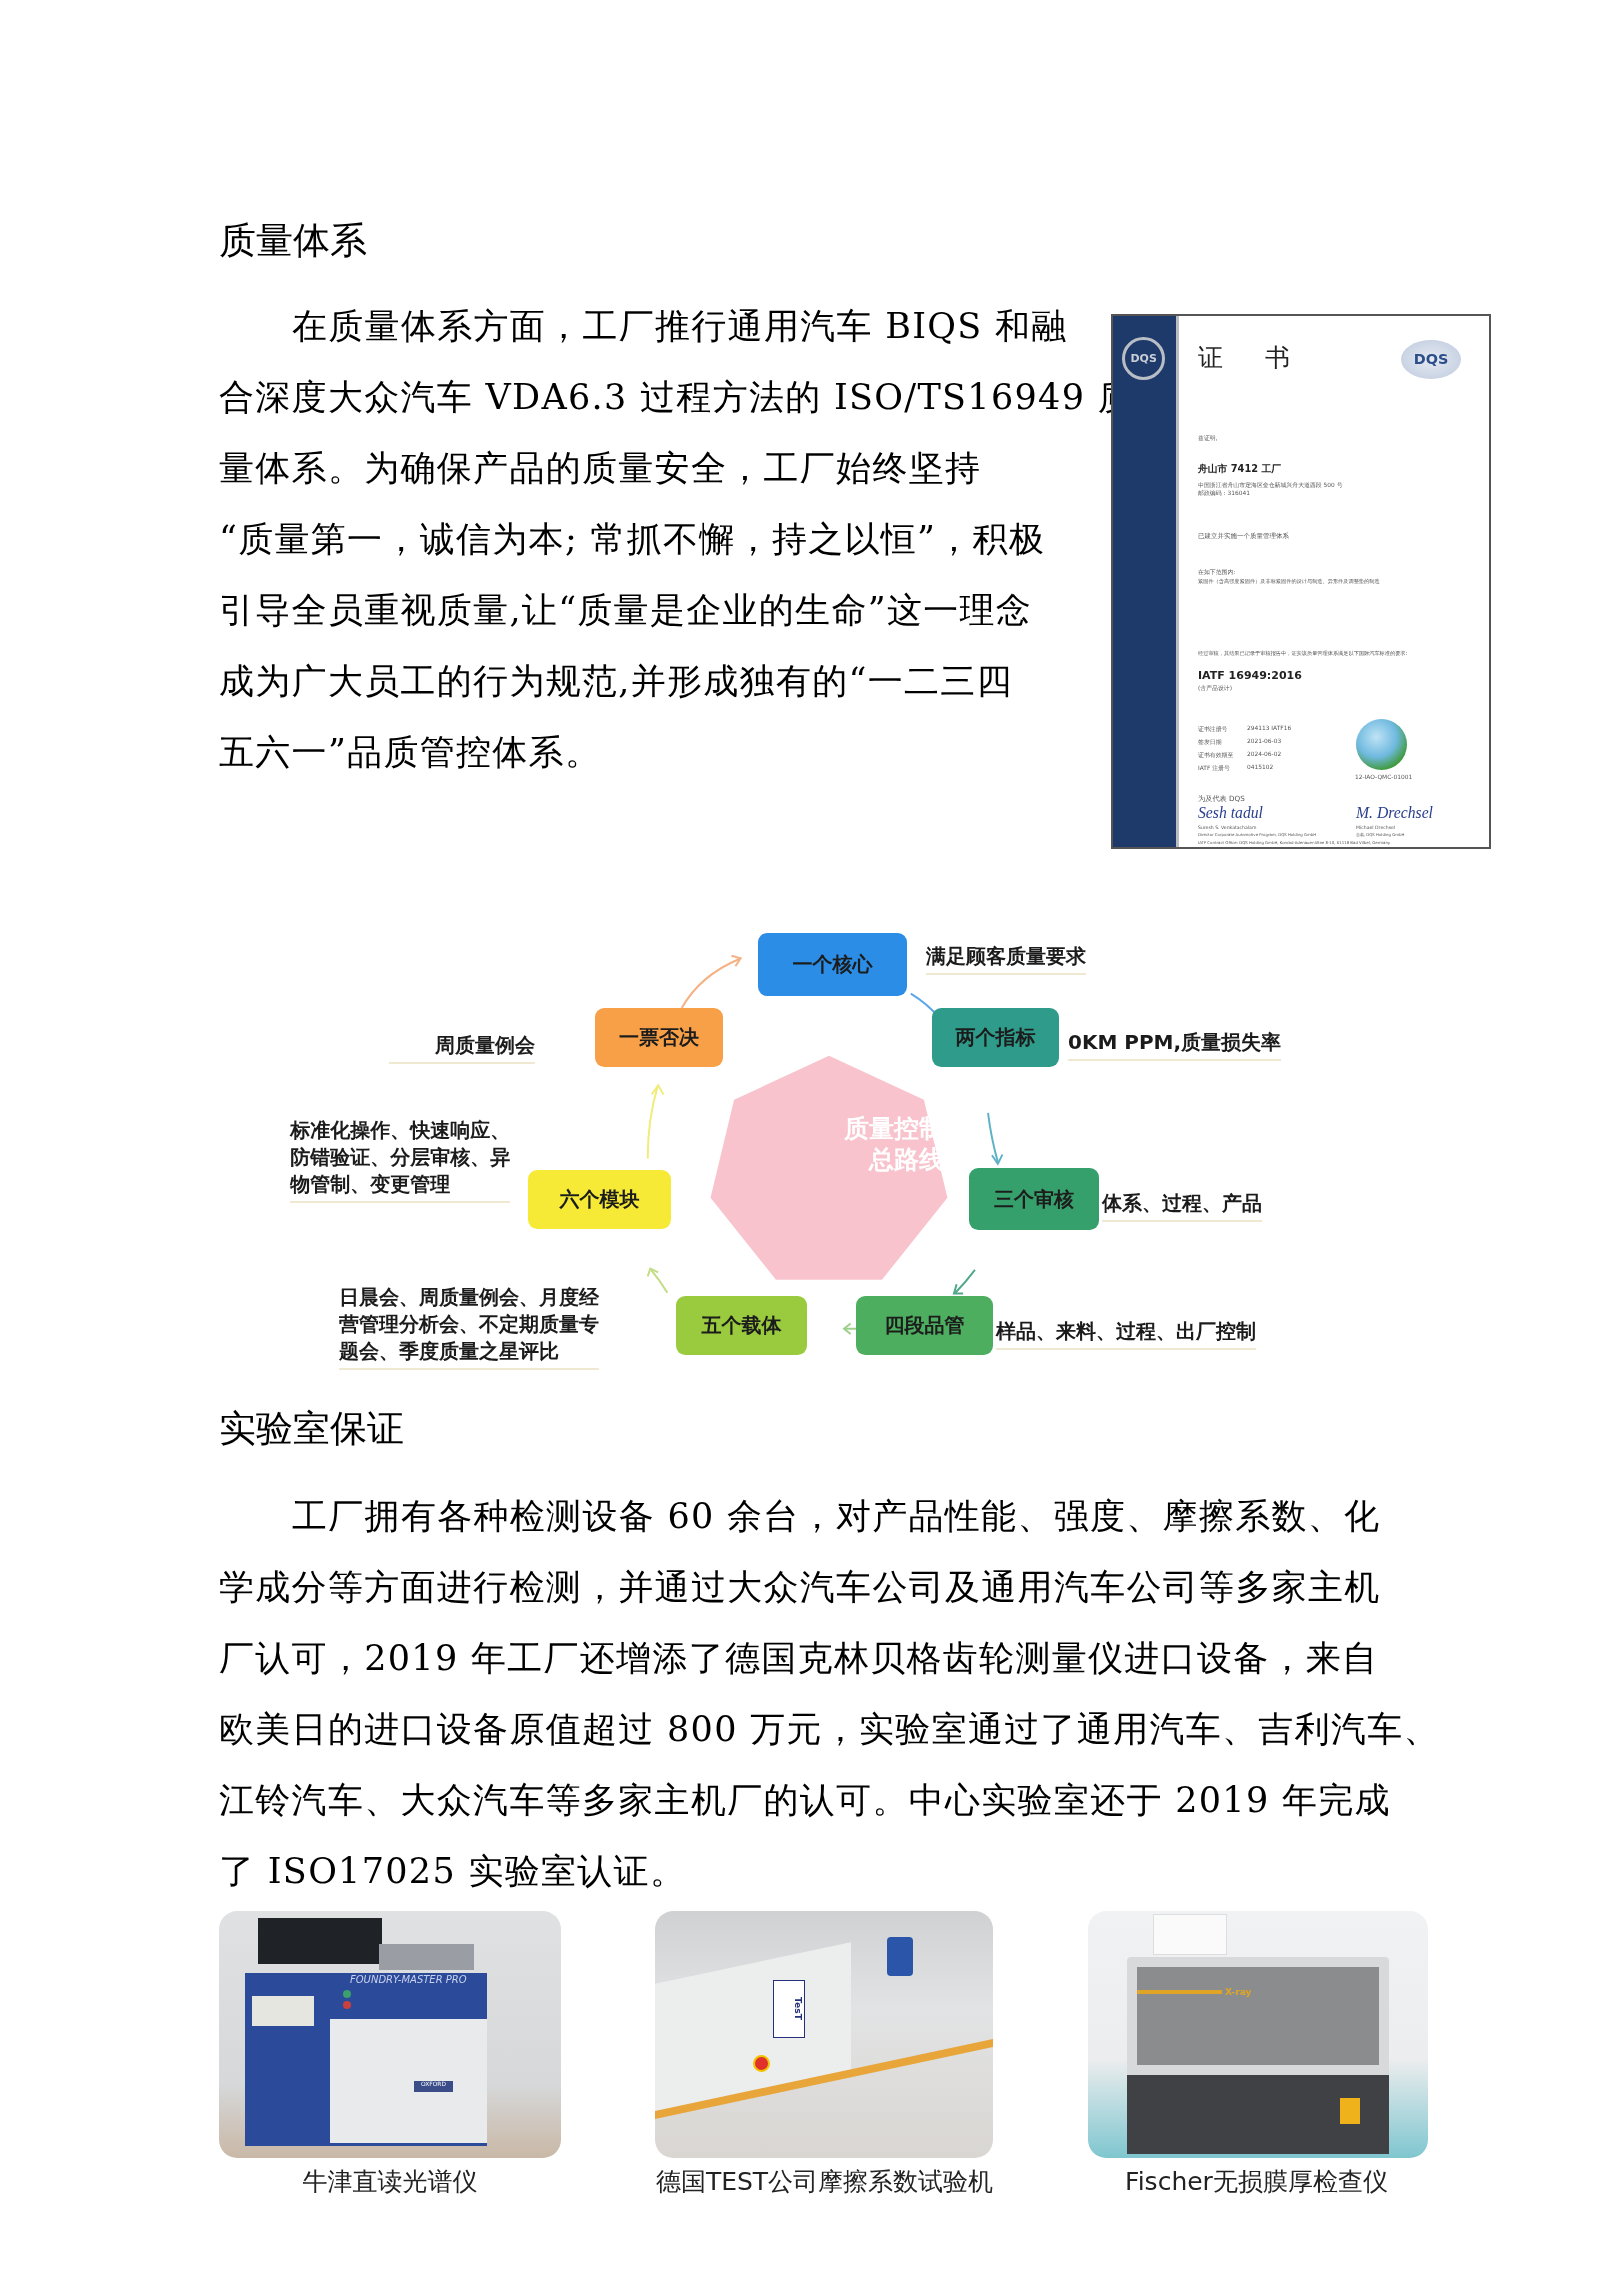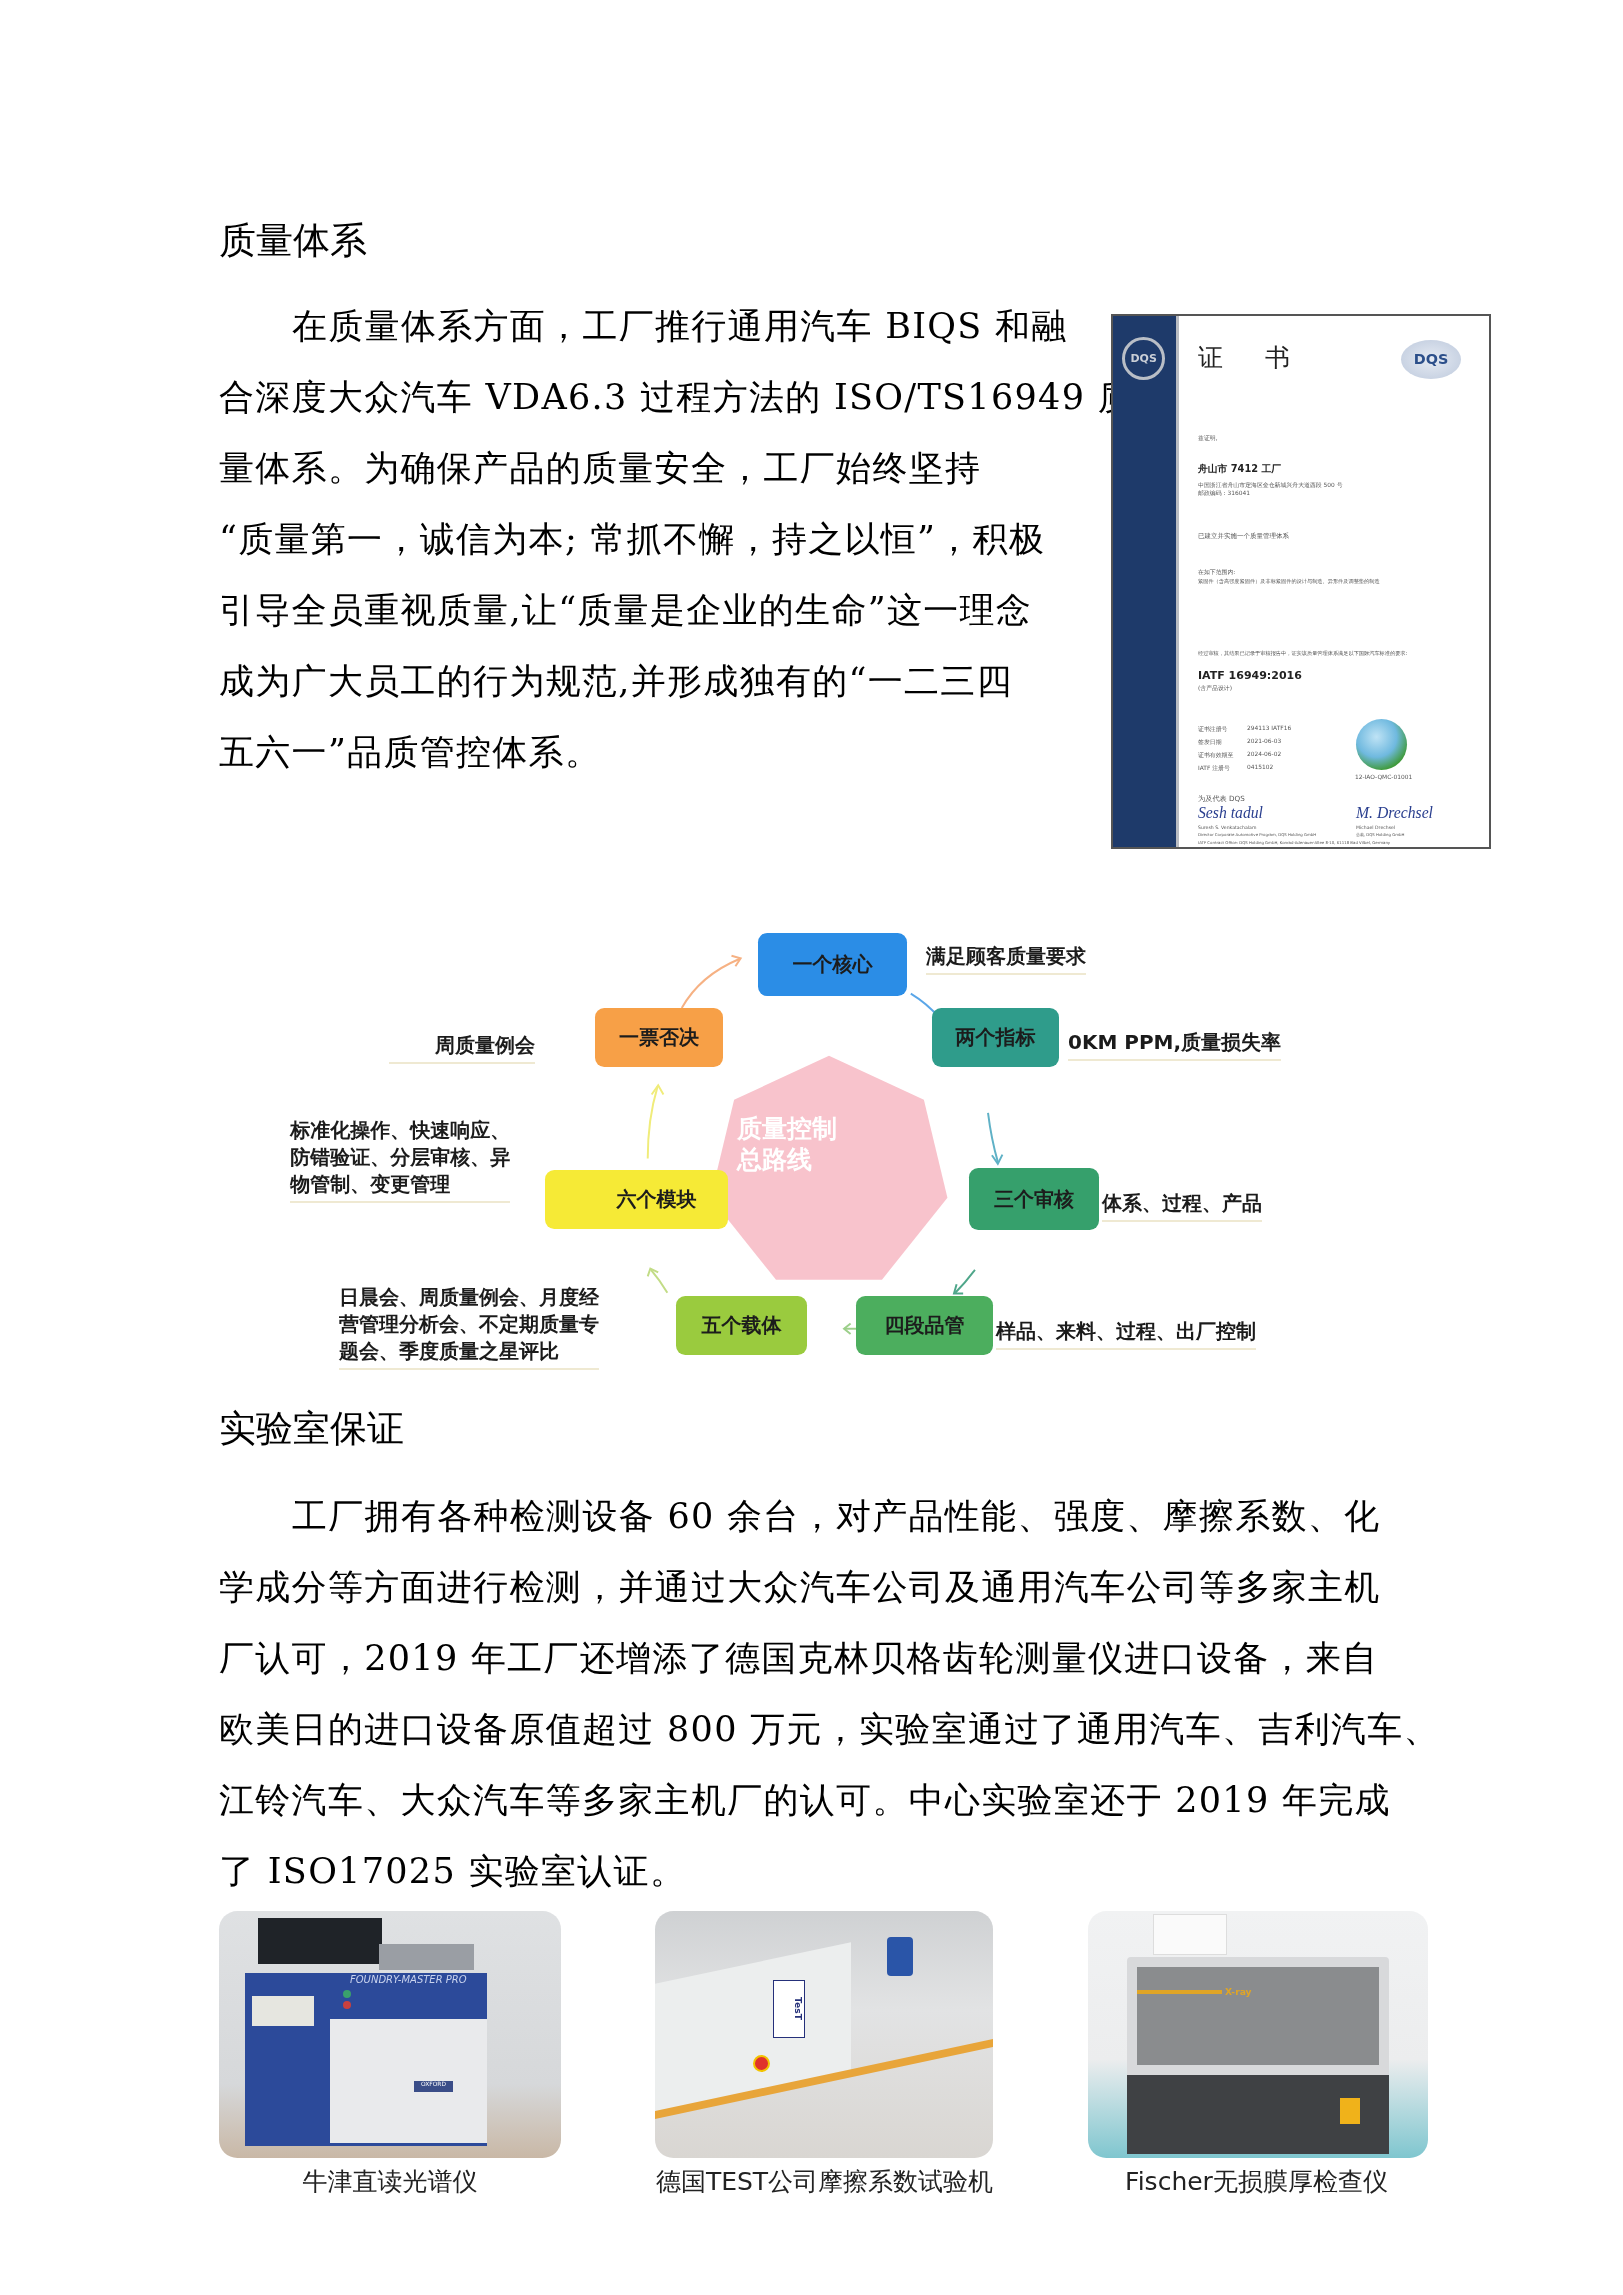--- a/index.html
+++ b/index.html
@@ -31,21 +31,21 @@
   .cert-globe { position:absolute; left:243px; top:403px; width:51px; height:51px; border-radius:50%;
                 background:radial-gradient(circle at 40% 35%,#bfe3f5 0%,#6fb9df 45%,#3f9a3a 75%,#2f7a2c 100%); }
   .cert-sig { position:absolute; font-family:Liberation Serif, serif; font-style:italic; font-size:15.7px; color:#2a3f8f; }
 
   
   .dia-box { position:absolute; border-radius:9.2px; display:flex; align-items:center; justify-content:center;
              font-family:"DejaVu Sans","Liberation Sans",sans-serif; font-weight:bold; font-size:20px; color:#1c1c1c; }
   .dia-note { position:absolute; font-family:"DejaVu Sans","Liberation Sans",sans-serif; font-weight:bold;
               font-size:20px; color:#1b1b1b; line-height:27px; white-space:nowrap; }
   .dia-note .uline { position:absolute; left:0; right:0; bottom:-5.2px; height:2px; background:#efe9d2; }
-  .center-text { position:absolute; left:738px; top:1113px; width:207px; text-align:left;
+  .center-text { position:absolute; left:738px; top:1113px; width:207px; text-align:right;
                  font-family:"DejaVu Sans","Liberation Sans",sans-serif; font-weight:bold; font-size:25px;
                  line-height:31px; color:#ffffff; }
 
   
   .photo { position:absolute; top:1911px; height:247px; border-radius:18.3px; overflow:hidden; }
   .caption { position:absolute; top:2165px; font-family:"DejaVu Sans","Liberation Sans",sans-serif;
              font-size:25px; color:#222; white-space:nowrap; text-align:center; }
 </style>
 </head>
 <body>
@@ -143,21 +143,21 @@
   <div class="dia-note" style="left:715px; top:395px;"><span>样品、来料、过程、出厂控制</span><span class="uline"></span></div>
 
   <div class="dia-box" style="left:395px; top:373px; width:131px; height:59px; background:#9acb3e;">五个载体</div>
   <div class="dia-note" style="left:58px; top:361px;">
     <div>日晨会、周质量例会、月度经</div>
     <div>营管理分析会、不定期质量专</div>
     <div>题会、季度质量之星评比</div>
     <span class="uline"></span>
   </div>
 
-  <div class="dia-box" style="left:264px; top:247px; width:143px; height:59px; background:#f6ea36;padding-left:40px;">六个模块</div>
+  <div class="dia-box" style="left:247px; top:247px; width:143px; height:59px; background:#f6ea36;">六个模块</div>
   <div class="dia-note" style="left:9.2px; top:194px;">
     <div>标准化操作、快速响应、</div>
     <div>防错验证、分层审核、异</div>
     <div>物管制、变更管理</div>
     <span class="uline"></span>
   </div>
 
   <div class="dia-box" style="left:314px; top:85px; width:128px; height:59px; background:#f7a047;">一票否决</div>
   <div class="dia-note" style="left:154px; top:109px;"><span>周质量例会</span><span class="uline" style="left:-46px;"></span></div>
 </div>

